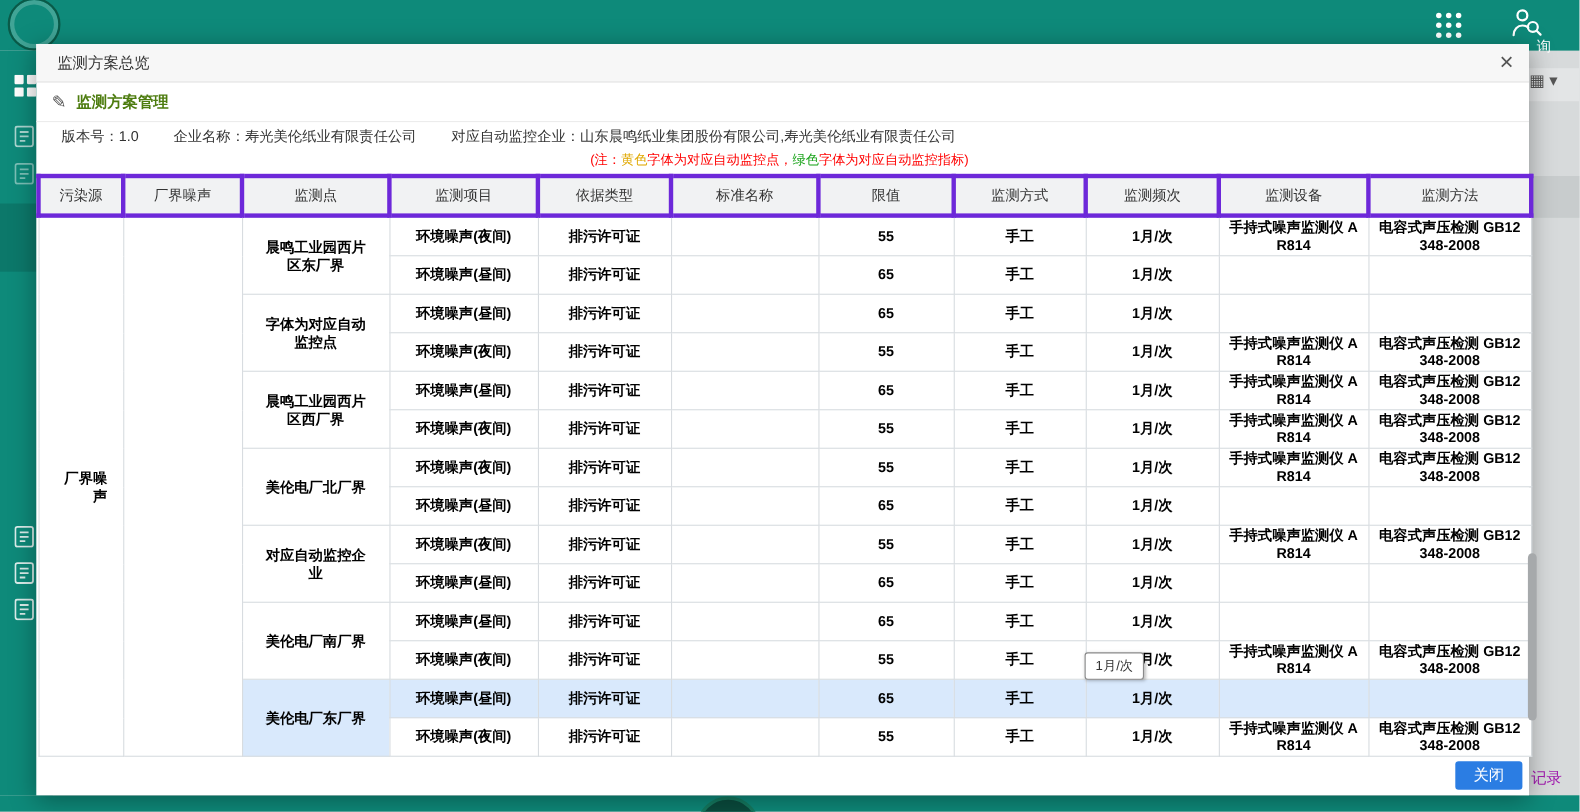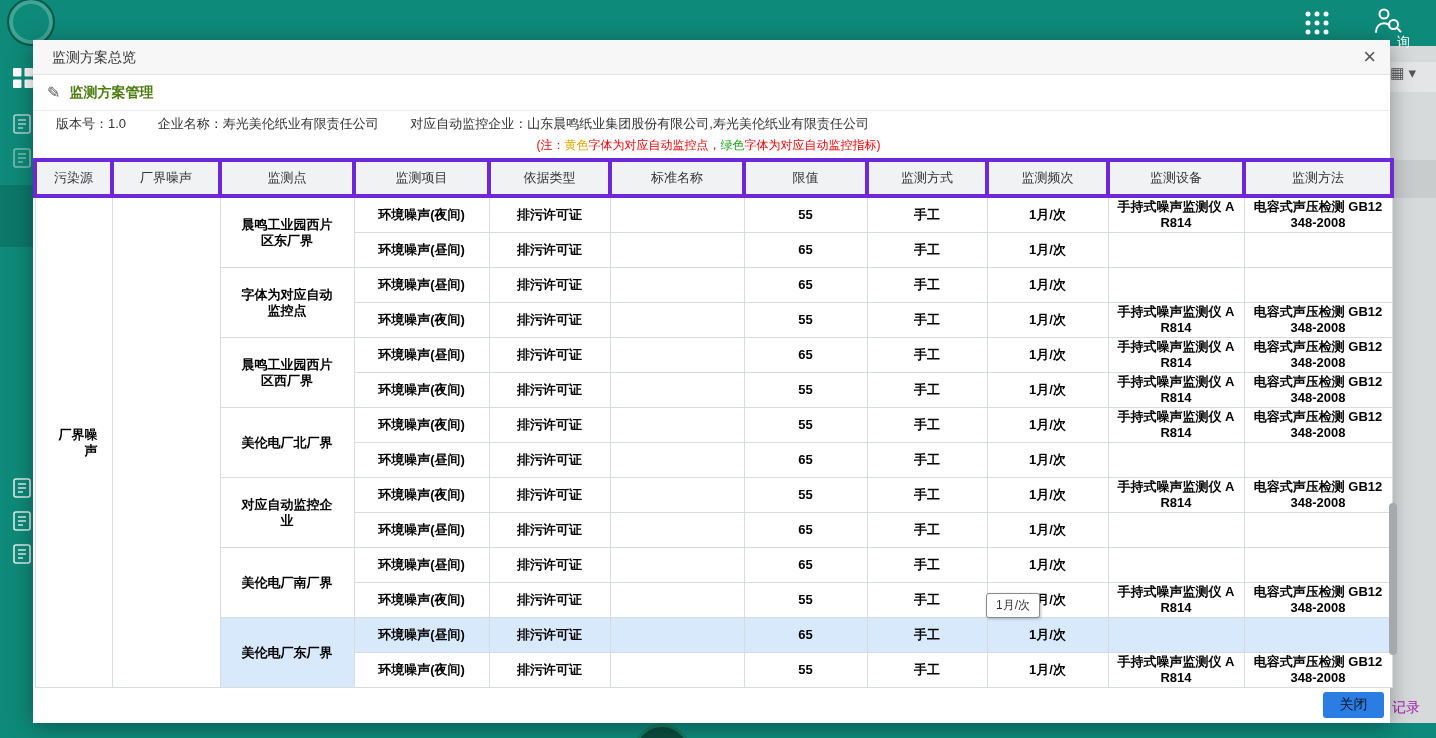--- a/index.html
+++ b/index.html
@@ -59,21 +59,21 @@
   .plan-table { width:1357px; border-collapse:collapse; table-layout:fixed; }
   .plan-table th { background:#f1f2f3; font-weight:400; color:#333; font-size:13px; height:36px;
     border:4px solid #6d28d9; text-align:center; padding:0 4px; }
   .plan-table td { font-size:13px; font-weight:bold; color:#000; height:35px; text-align:center;
     border:1px solid #d8dce0; line-height:16px; padding:1px 8px; background:#fff; word-break:break-all; }
   .plan-table td.col-pollution { padding:0 14px;text-align:right; }
   .plan-table td.col-point { padding:0 16px; }
   .plan-table tr.hl td { background:#d9e9fc; }
 
   .close-btn { position:absolute; right:6px; bottom:5px; width:61px; height:26px; background:#2b7de3;
-    color:#0f172a; border:none; border-radius:3px; font-size:14px; cursor:pointer;
+    color:#ffffff; border:none; border-radius:3px; font-size:14px; cursor:pointer;
     font-family:"Liberation Sans","DejaVu Sans",sans-serif; }
 
   .freq-tooltip { position:absolute; left:986px; top:593px; z-index:40; background:#fff;
     border:1px solid #8a8a8a; border-radius:3px; padding:3px 9px; font-size:12px; color:#333;
     box-shadow:1px 1px 3px rgba(0,0,0,.25); white-space:nowrap; }
 </style>
 </head>
 <body>
 
 <div class="topbar">

